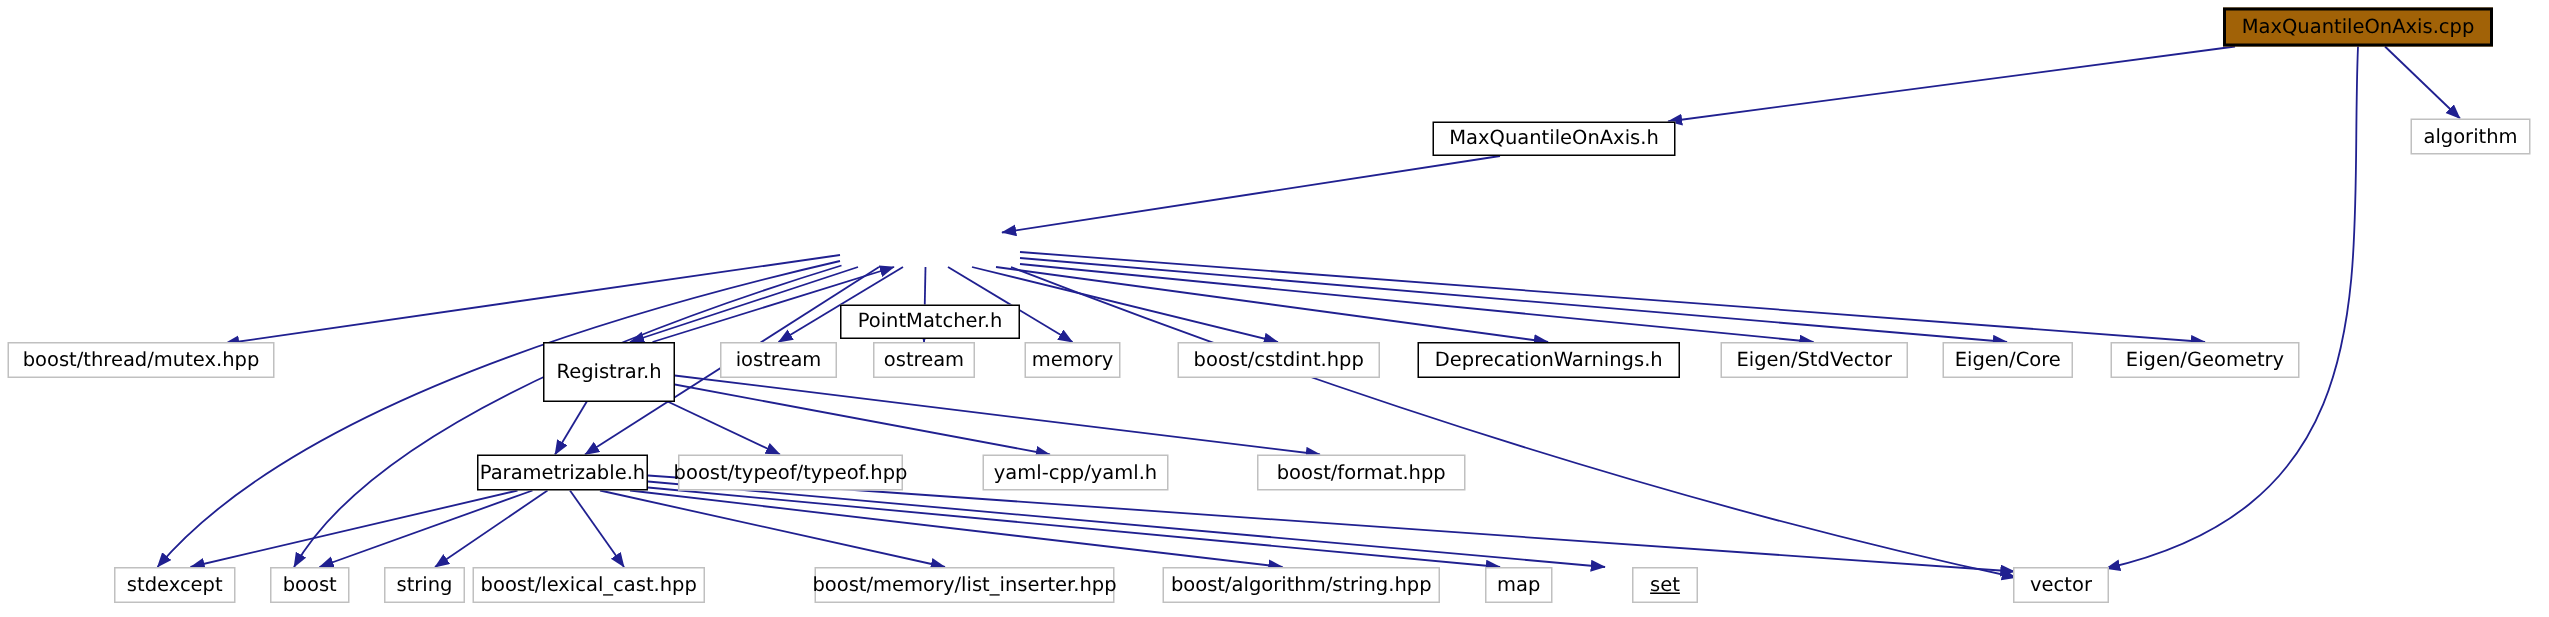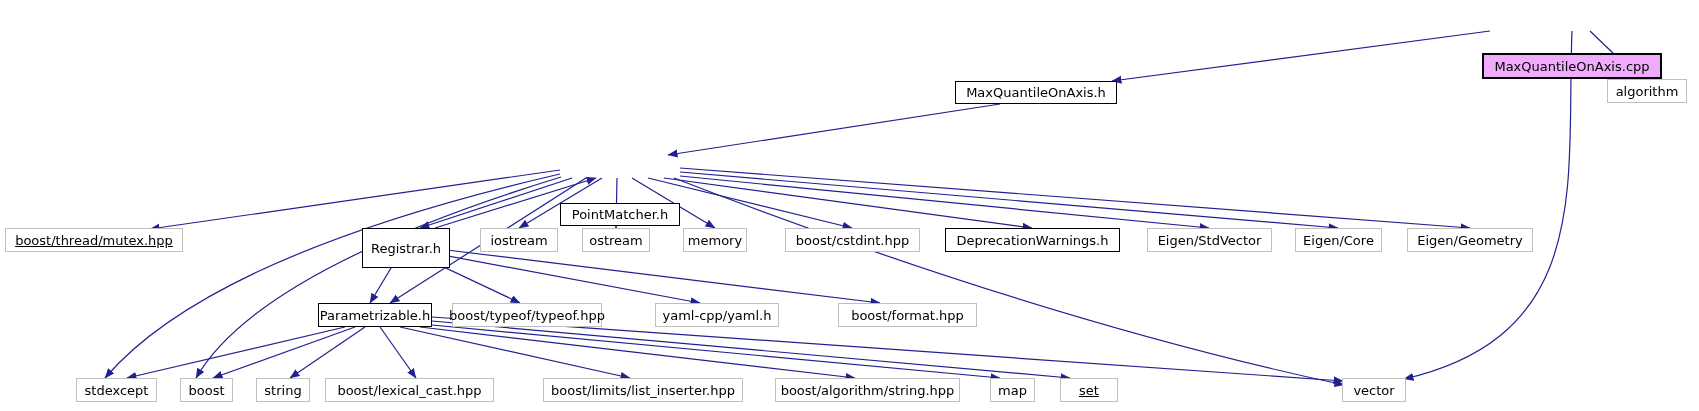--- a/index.html
+++ b/index.html
@@ -16,21 +16,21 @@
     box-sizing:border-box;
     display:flex;align-items:center;justify-content:center;
     font-size:13px;line-height:1;
     white-space:nowrap;
     background:#ffffff;
     border:1px solid #c0c0c0;
     color:#000000;
     padding:0 4px;
   }
   .node.internal{border:1px solid #000000;}
-  .node.root{border:2px solid #000000;background:#f0abfc;margin-top:48px;}
+  .node.root{border:2px solid #000000;background:#a16207;}
   .edge{fill:none;stroke:#202090;stroke-width:1.2px;}
 </style>
 </head>
 <body>
 
 <div class="graph">
   <svg class="edge-layer" width="1699" height="411" viewBox="0 0 1699 411" xmlns="http://www.w3.org/2000/svg">
     <defs>
       <marker id="arrow" markerWidth="11" markerHeight="9" refX="9.5" refY="4" orient="auto" markerUnits="userSpaceOnUse">
         <path d="M0,0 L10,4 L0,8 z" fill="#202090" style="fill: rgb(32, 32, 144);"></path>
@@ -77,21 +77,21 @@
       </div>
       <div class="node internal" style="left: 955px; top: 81px; width: 162px; height: 23px;">
         <span>MaxQuantileOnAxis.h</span>
       </div>
       <div class="node external" style="left: 1607px; top: 79px; width: 80px; height: 24px;">
         <span>algorithm</span>
       </div>
       <div class="node internal" style="left: 560px; top: 155px; width: 120px; height: 23px; margin-top: 48px;">
         <span>PointMatcher.h</span>
       </div>
-      <div class="node external" style="left: 5px; top: 228px; width: 178px; height: 24px; text-decoration: underline;">
+      <div class="node external" style="left: 5px; top: 228px; width: 178px; height: 24px;">
         <span>boost/thread/mutex.hpp</span>
       </div>
       <div class="node internal" style="left: 362px; top: 228px; width: 88px; height: 40px;">
         <span>Registrar.h</span>
       </div>
       <div class="node external" style="left: 480px; top: 228px; width: 78px; height: 24px;">
         <span>iostream</span>
       </div>
       <div class="node external" style="left: 582px; top: 228px; width: 68px; height: 24px;">
         <span>ostream</span>
@@ -128,32 +128,32 @@
       </div>
       <div class="node external" style="left: 76px; top: 378px; width: 81px; height: 24px;">
         <span>stdexcept</span>
       </div>
       <div class="node external" style="left: 180px; top: 378px; width: 53px; height: 24px;">
         <span>boost</span>
       </div>
       <div class="node external" style="left: 256px; top: 378px; width: 54px; height: 24px;">
         <span>string</span>
       </div>
-      <div class="node external" style="left: 325px; top: 378px; width: 169px; height: 24px;">
+      <div class="node external" style="left: 315px; top: 378px; width: 155px; height: 24px;">
         <span>boost/lexical_cast.hpp</span>
       </div>
       <div class="node external" style="left: 543px; top: 378px; width: 200px; height: 24px;">
-        <span>boost/limits/list_inserter.hpp</span>
+        <span>boost/memory/list_inserter.hpp</span>
       </div>
       <div class="node external" style="left: 775px; top: 378px; width: 185px; height: 24px;">
         <span>boost/algorithm/string.hpp</span>
       </div>
       <div class="node external" style="left: 990px; top: 378px; width: 45px; height: 24px; justify-content: center;">
         <span>map</span>
       </div>
-      <div class="node external" style="left: 1060px; top: 378px; width: 58px; height: 24px; text-decoration: underline;">
+      <div class="node external" style="left: 1088px; top: 378px; width: 44px; height: 24px; text-decoration: underline;">
         <span>set</span>
       </div>
       <div class="node external" style="left: 1342px; top: 378px; width: 64px; height: 24px;">
         <span>vector</span>
       </div>
     </div>
 </div>
 
 </body></html>

